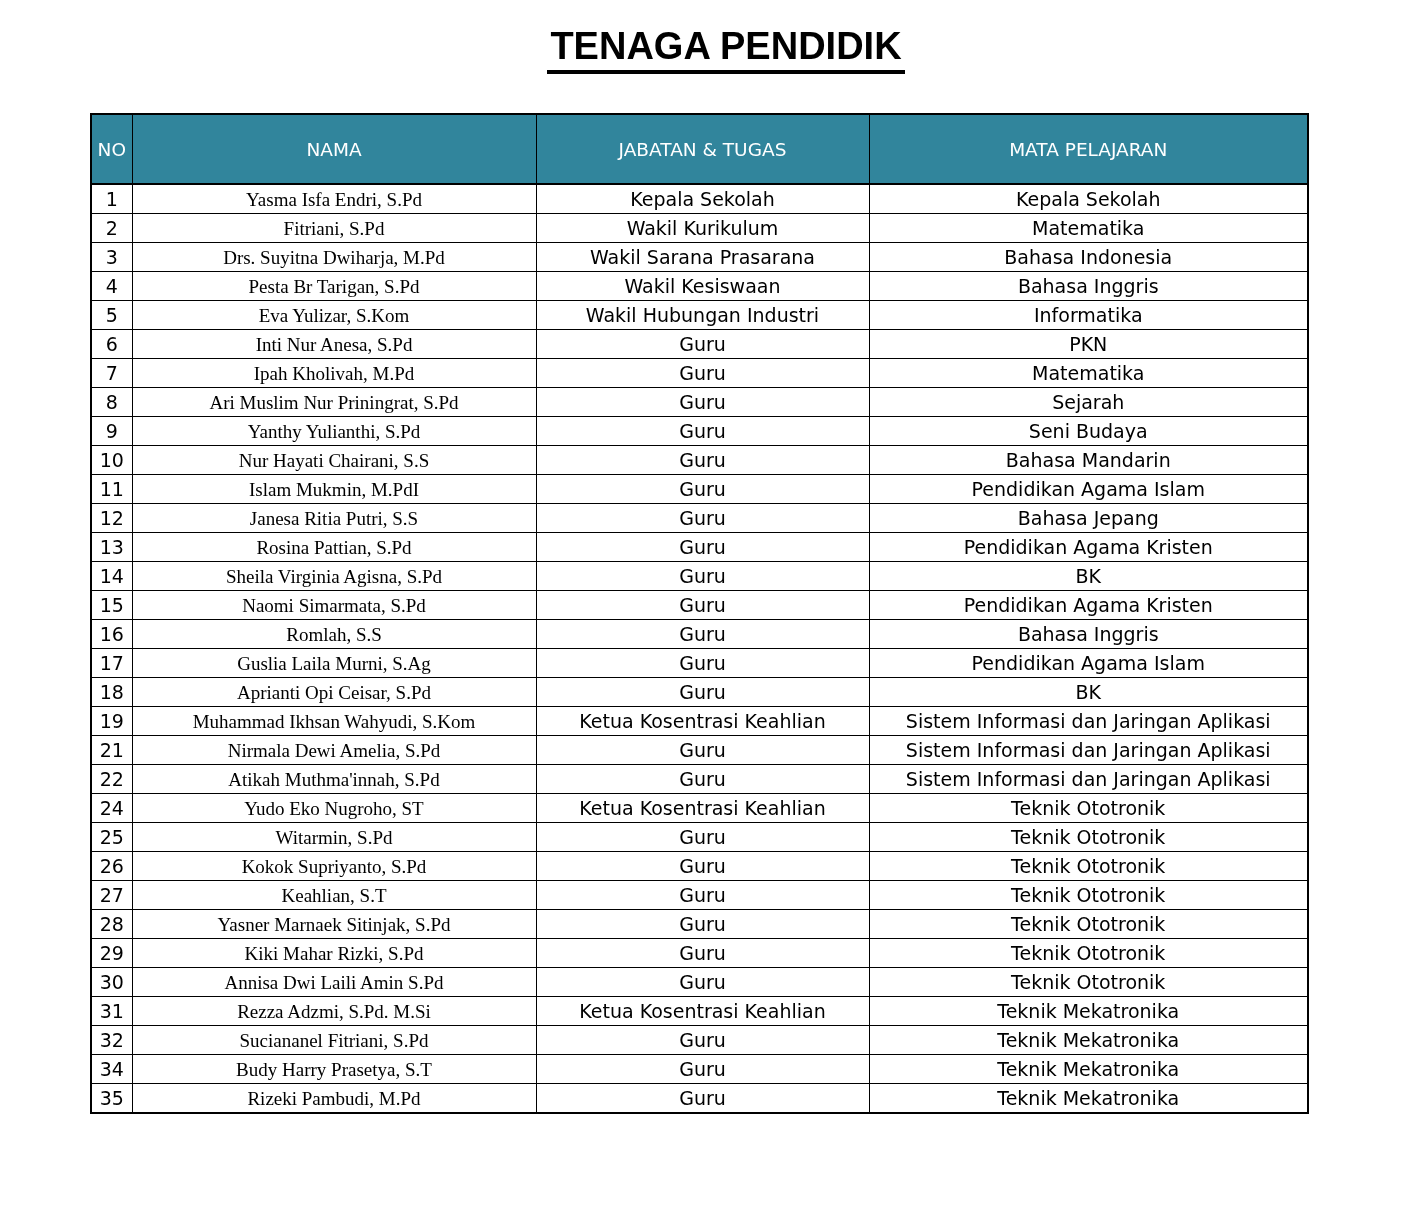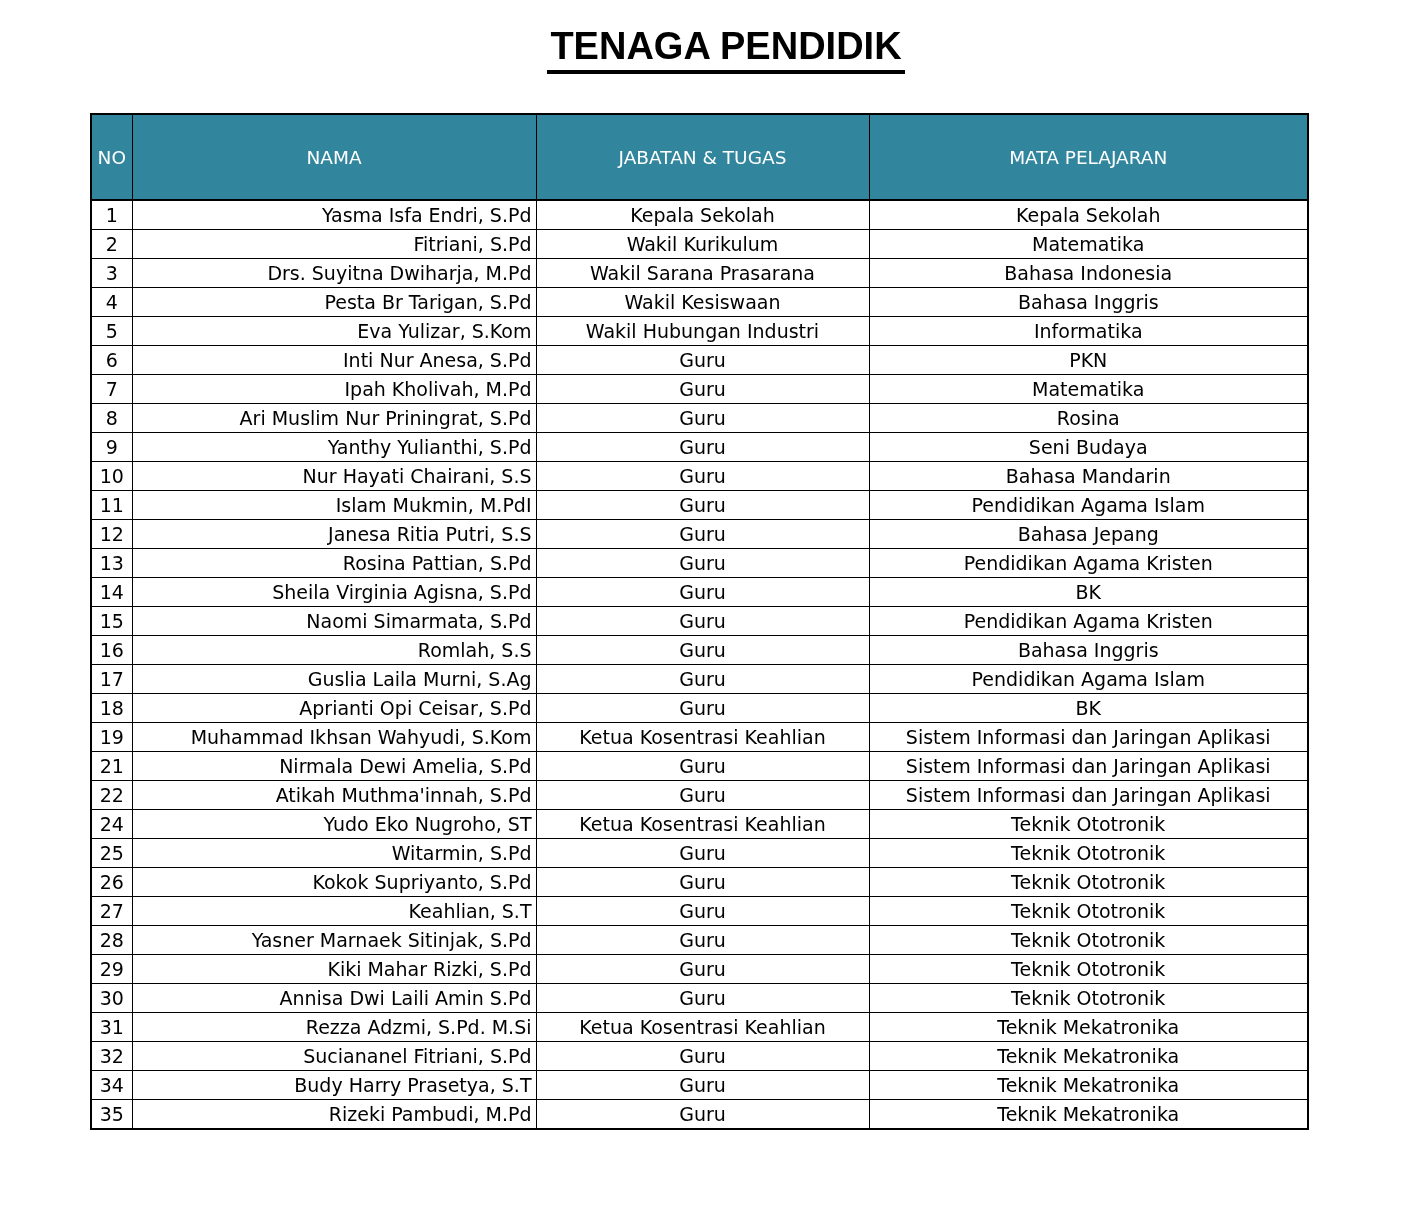--- a/index.html
+++ b/index.html
@@ -48,36 +48,36 @@
   table.staff th {
     background: var(--header-bg, #31859C);
     color: var(--header-text, #ffffff);
     font-weight: normal;
     font-size: 18.5px;
     height: 52px;
     text-align: center;
     vertical-align: middle;
     border: 1px solid #000000;
     border-bottom: 2px solid #000000;
-    padding: 16px 4px;
+    padding: 8px 4px;
     overflow: hidden;
     white-space: nowrap;
   }
   table.staff td {
     font-size: 19px;
     height: 28px;
     border: 1px solid #000000;
     vertical-align: middle;
     padding: 0 4px;
     overflow: hidden;
     white-space: nowrap;
     line-height: 1;
   }
   td.col-no     { text-align: center; }
-  td.col-nama   { text-align: right; padding-left: 6px; }
+  td.col-nama   { text-align: center; padding-left: 6px; font-family: Liberation Serif, serif; }
   td.col-jabatan{ text-align: center; }
   td.col-mapel  { text-align: center; }
 </style>
 </head>
 <body>
 
 <div class="page">
 
   <div class="title-wrap">
     <span class="title-text">TENAGA PENDIDIK</span>
@@ -139,21 +139,21 @@
           <tr>
             <td class="col-no">7</td>
             <td class="col-nama">Ipah Kholivah, M.Pd</td>
             <td class="col-jabatan">Guru</td>
             <td class="col-mapel">Matematika</td>
           </tr>
           <tr>
             <td class="col-no">8</td>
             <td class="col-nama">Ari Muslim Nur Priningrat, S.Pd</td>
             <td class="col-jabatan">Guru</td>
-            <td class="col-mapel">Rosina</td>
+            <td class="col-mapel">Sejarah</td>
           </tr>
           <tr>
             <td class="col-no">9</td>
             <td class="col-nama">Yanthy Yulianthi, S.Pd</td>
             <td class="col-jabatan">Guru</td>
             <td class="col-mapel">Seni Budaya</td>
           </tr>
           <tr>
             <td class="col-no">10</td>
             <td class="col-nama">Nur Hayati Chairani, S.S</td>

